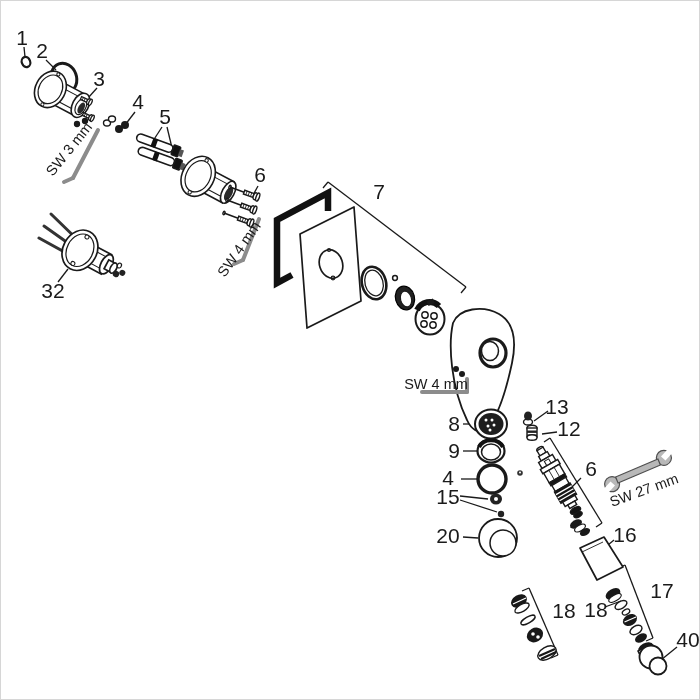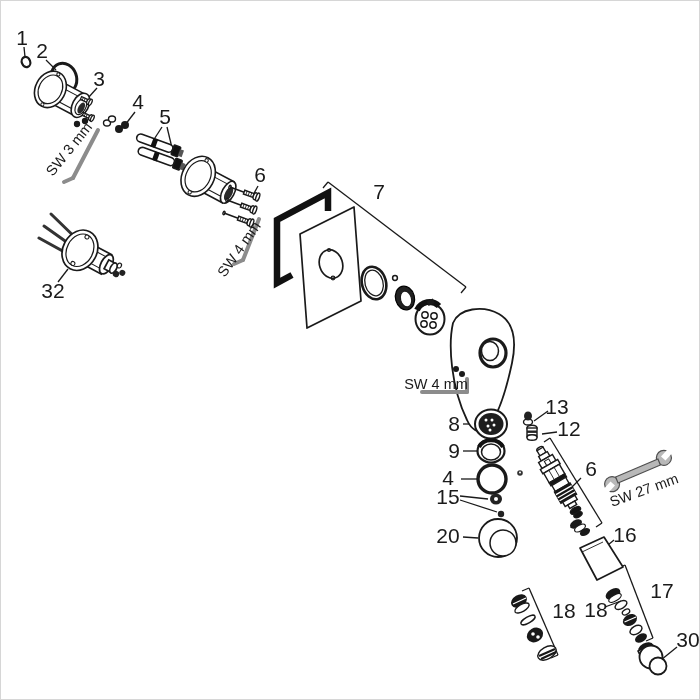--- a/index.html
+++ b/index.html
@@ -360,21 +360,21 @@
 <div class="plabel" style="left:447px;top:477px">4</div>
 <div class="plabel" style="left:447px;top:496px">15</div>
 <div class="plabel" style="left:447px;top:535px">20</div>
 <div class="plabel" style="left:556px;top:406px">13</div>
 <div class="plabel" style="left:568px;top:428px">12</div>
 <div class="plabel" style="left:590px;top:468px">6</div>
 <div class="plabel" style="left:624px;top:534px">16</div>
 <div class="plabel" style="left:661px;top:590px">17</div>
 <div class="plabel" style="left:595px;top:609px">18</div>
 <div class="plabel" style="left:563px;top:610px">18</div>
-<div class="plabel" style="left:687px;top:639px">30</div>
+<div class="plabel" style="left:687px;top:639px">40</div>
 <div class="plabel" style="left:52px;top:290px">32</div>
 
 <div class="tlabel rot" style="left:68px;top:148px">SW 3 mm</div>
 <div class="tlabel rot55" style="left:238px;top:248px">SW 4 mm</div>
 <div class="tlabel flat" style="left:435px;top:383px">SW 4 mm</div>
 <div class="tlabel rot20" style="left:643px;top:489px">SW 27 mm</div>
 
 </div>
 
 </body></html>

